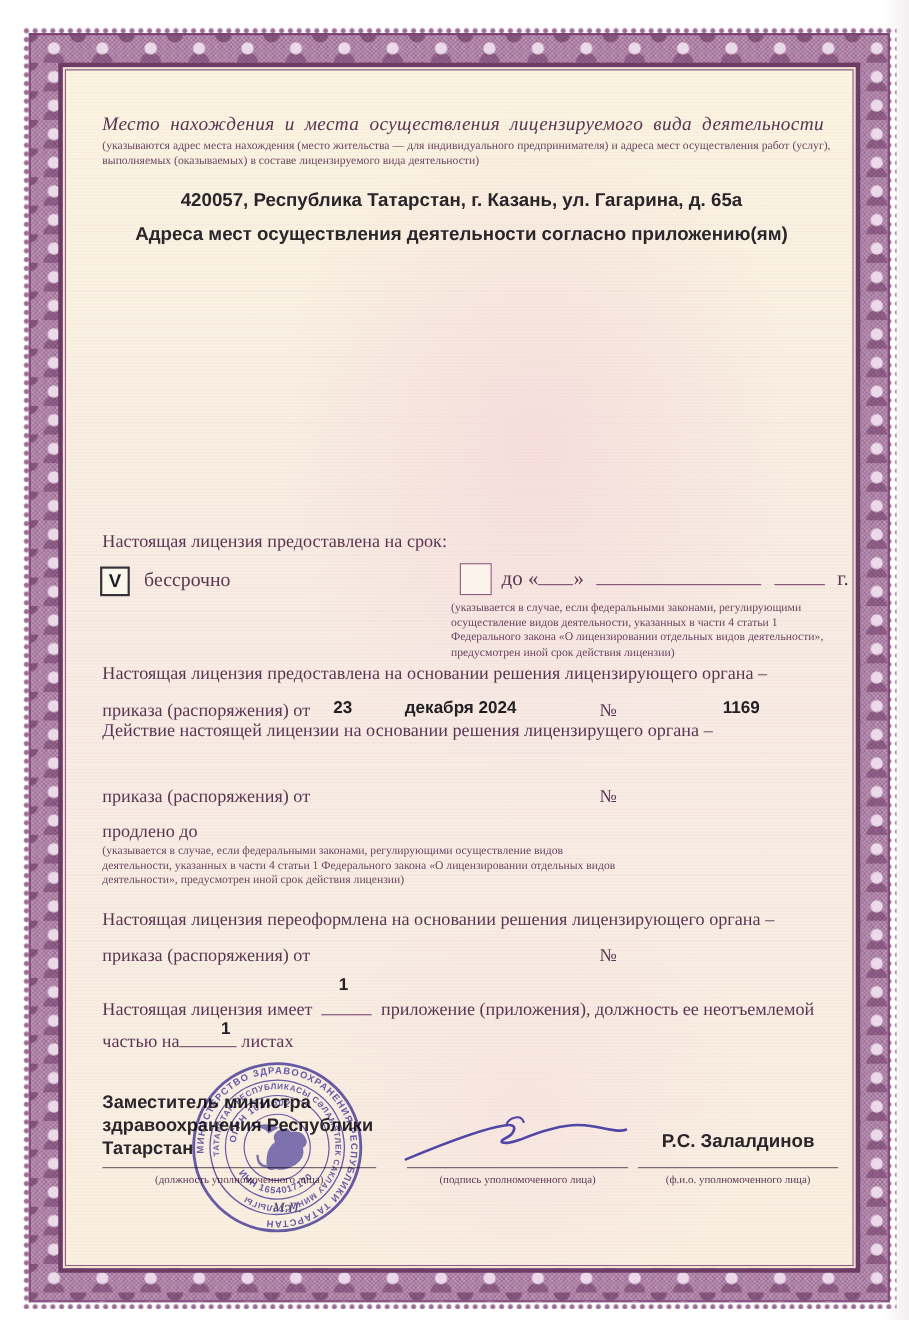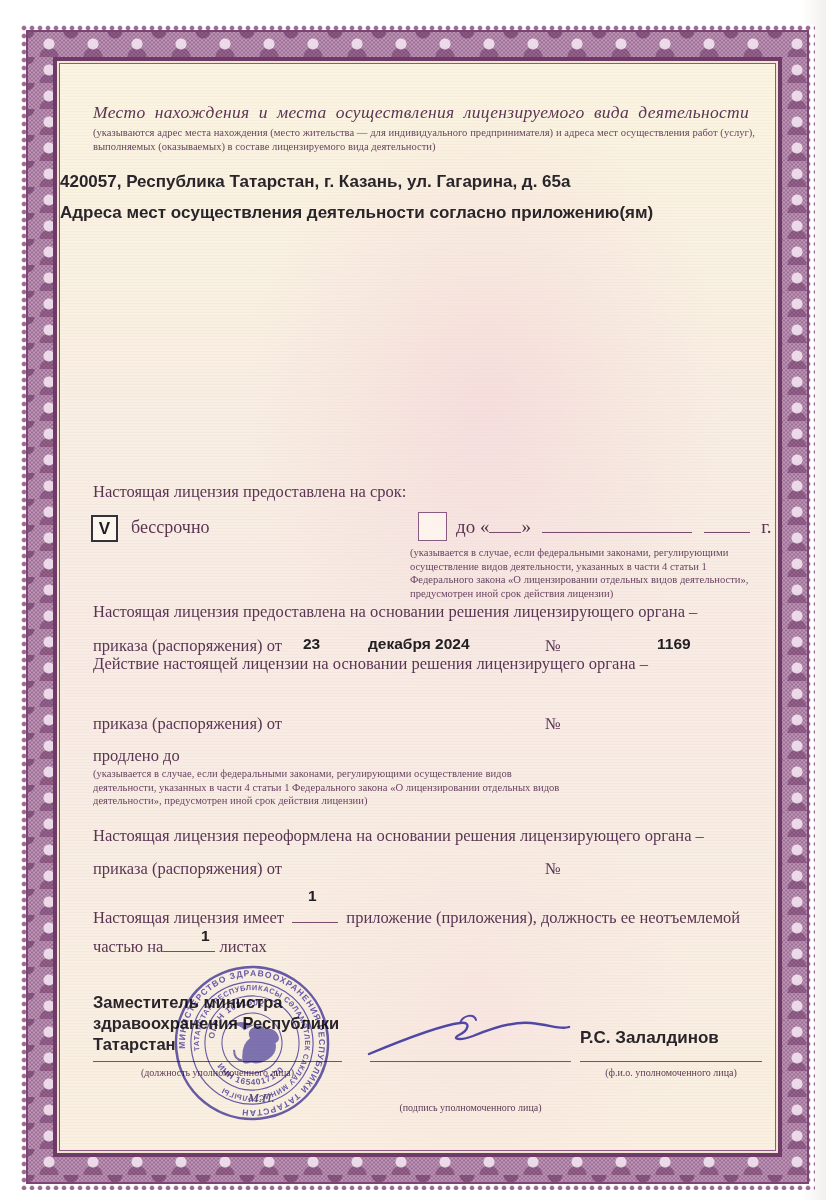--- a/index.html
+++ b/index.html
@@ -39,21 +39,21 @@
       linear-gradient(180deg,#faf4e0 0%, #f8efe2 30%, #f7ebe4 55%, #f9f0e0 100%);
   }
   .paper{position:absolute;inset:3px;}
   .abs{position:absolute;}
   
   .form{color:#5a3553;}
   .t16{font-size:16.5px;line-height:21px;}
   .t18{font-size:18px;}
   .small{font-size:10.6px;line-height:13.5px;color:#6a4562;}
   .just{text-align:justify;text-align-last:justify;}
-  .center{text-align:left;}
+  .center{text-align:center;}
   .sansbold{font-family:"Liberation Sans", sans-serif;font-weight:bold;color:#29252a;}
   .value{font-family:"Liberation Sans", sans-serif;font-weight:bold;color:#232023;font-size:15.5px;}
   .title{font-size:17.5px;letter-spacing:.3px;}
   .blank{display:inline-block;border-bottom:1.2px solid #7a4a6e;height:14px;vertical-align:baseline;}
   .rule{border-top:1.2px solid #6a5a66;height:0;}
   .caption{font-size:10px;color:#5d3955;text-align:center;line-height:12px;}
   .cb{box-sizing:border-box;background:rgba(253,250,240,.75);}
   .cb1{width:27px;height:27px;border:2.2px solid #33323a;display:flex;align-items:center;justify-content:center;}
   .cb1 span{font-family:"Liberation Sans",sans-serif;font-weight:bold;font-size:17px;color:#1d1d24;}
   .cb2{width:29px;height:29px;border:1.6px solid #8a5a80;}
@@ -136,21 +136,21 @@
       <svg class="abs ink" style="top:948px;left:303px;width:212px;height:50px;" viewBox="0 0 212 50">
         <path d="M6,42 C42,27 80,13 97,11 C109,9 105,19 96,23 C88,27 97,29 110,24 C127,17 150,9 168,11 C188,13 198,18 206,15" fill="none" stroke="#4f46a6" stroke-width="2.4" stroke-linecap="round"></path>
         <path d="M97,11 C100,3 111,1 113,8" fill="none" stroke="#4f46a6" stroke-width="2" stroke-linecap="round"></path>
       </svg>
 
       <div class="abs rule" style="top:997px;left:33px;width:249px;"></div>
       <div class="abs rule" style="top:997px;left:310px;width:201px;"></div>
       <div class="abs rule" style="top:997px;left:520px;width:182px;"></div>
 
       <div class="abs caption" style="top:1003px;left:33px;width:249px;">(должность уполномоченного лица)</div>
-      <div class="abs caption" style="top:1038px;left:310px;width:201px;">(подпись уполномоченного лица)</div>
+      <div class="abs caption" style="top:1003px;left:310px;width:201px;">(подпись уполномоченного лица)</div>
       <div class="abs caption" style="top:1003px;left:520px;width:182px;">(ф.и.о. уполномоченного лица)</div>
 
       <div class="abs" style="top:1026px;left:188px;font-size:13px;color:#4a4470;z-index:3;font-style:italic;">М.П.</div>
 
       <svg class="abs stamp" style="top:900px;left:113px;width:158px;height:158px;z-index:2;" viewBox="0 0 158 158">
         <defs>
           <path id="arcOuter" d="M 12 79 A 67 67 0 1 1 146 79 A 67 67 0 1 1 12 79"></path>
           <path id="arcInner" d="M 26 79 A 53 53 0 1 1 132 79 A 53 53 0 1 1 26 79"></path>
           <path id="arcOgrn" d="M 41 79 A 38 38 0 0 1 117 79"></path>
           <path id="arcInn" d="M 37 79 A 42 42 0 0 0 121 79"></path>

